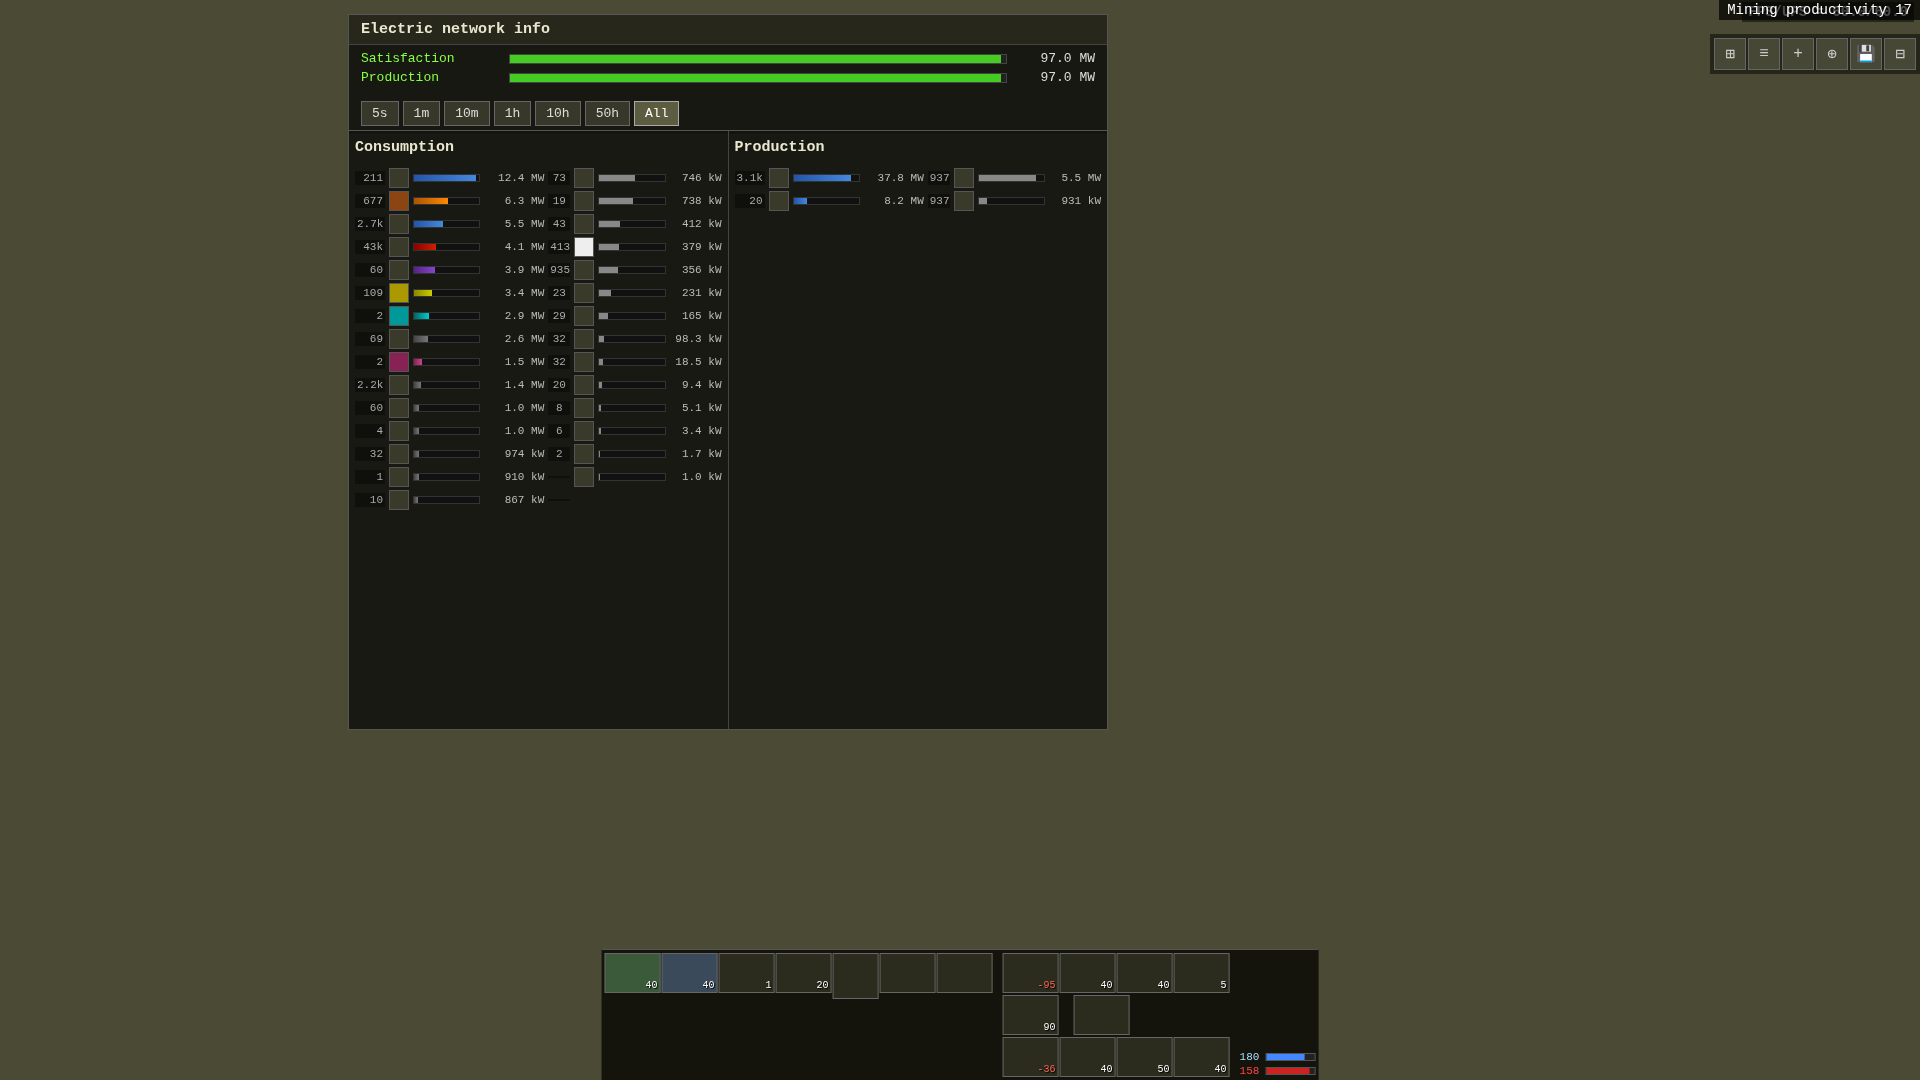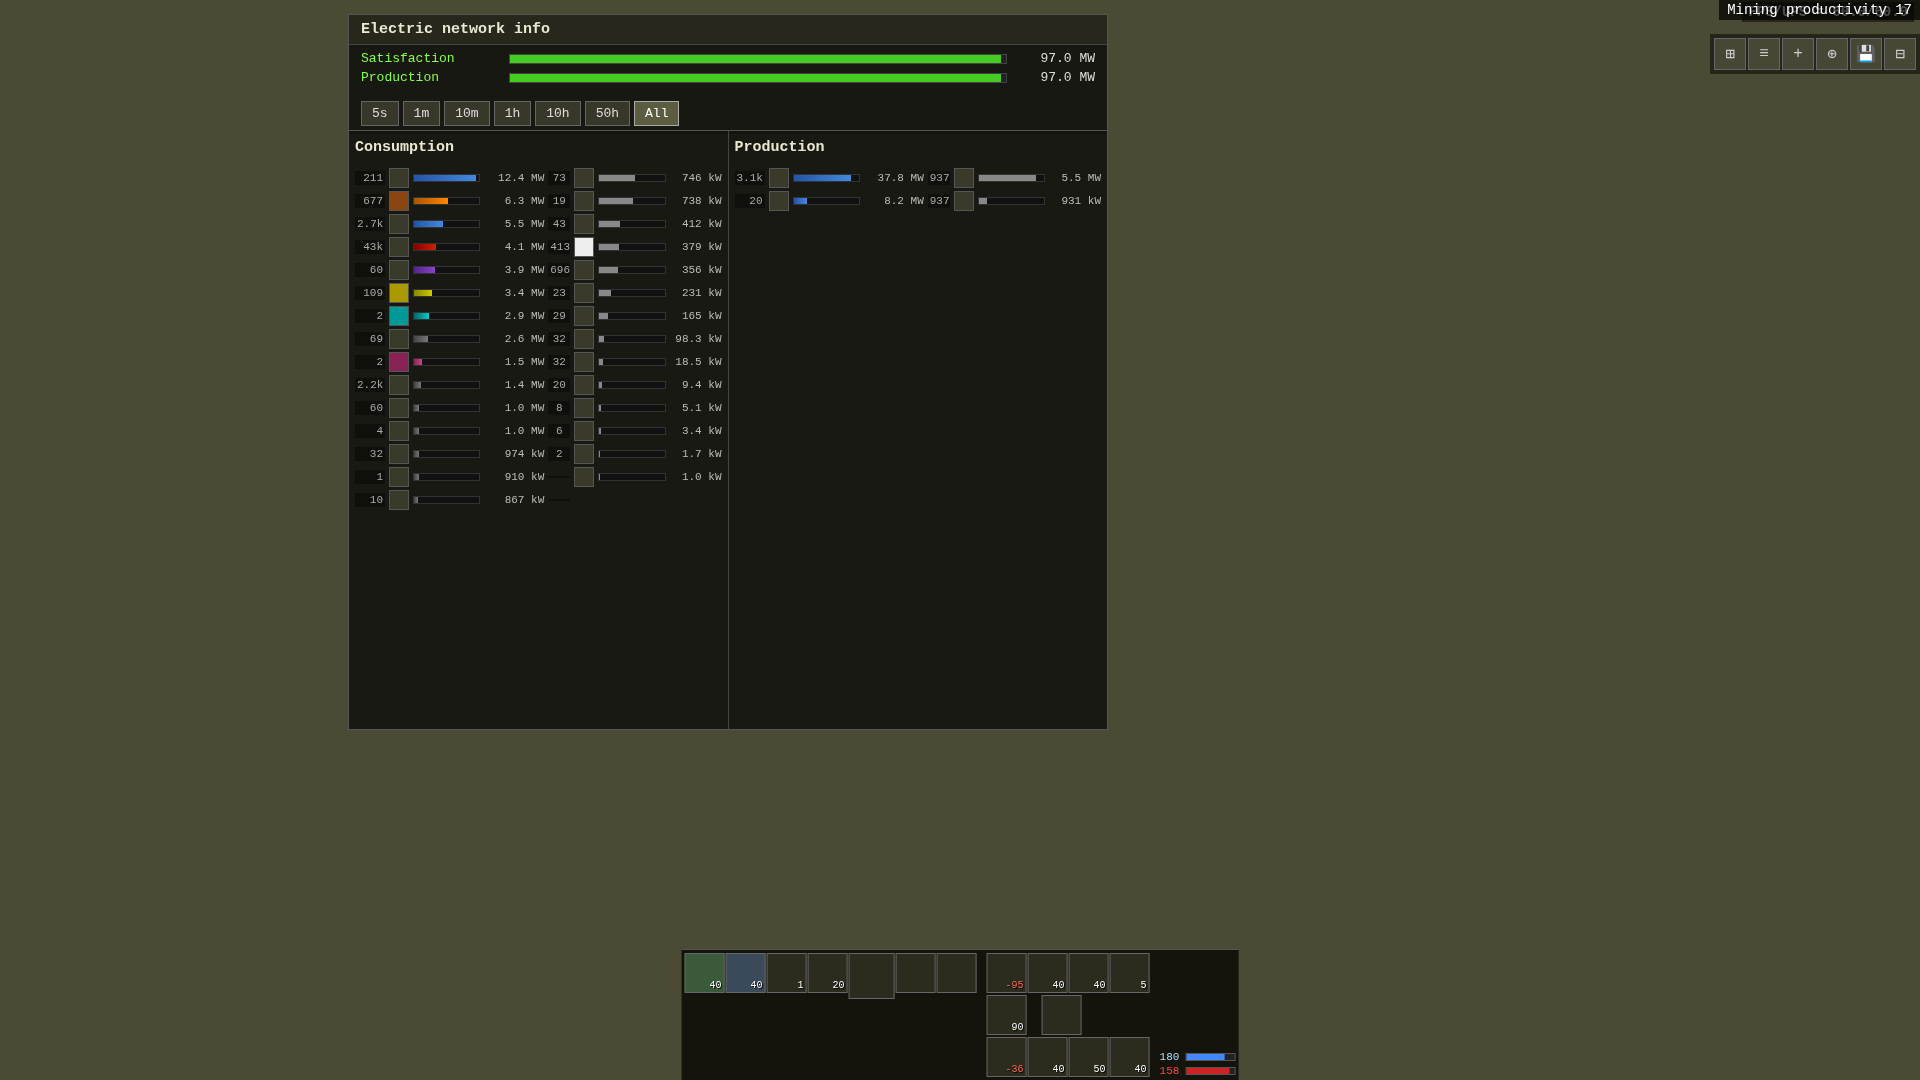--- a/index.html
+++ b/index.html
@@ -281,21 +281,21 @@
     .bar-blue { background: linear-gradient(90deg, #2255aa, #4488dd); }
     .bar-orange { background: linear-gradient(90deg, #aa5500, #ff8800); }
     .bar-red { background: linear-gradient(90deg, #880000, #cc2200); }
     .bar-purple { background: linear-gradient(90deg, #552288, #8844cc); }
     .bar-yellow { background: linear-gradient(90deg, #888800, #cccc00); }
     .bar-cyan { background: linear-gradient(90deg, #006666, #00cccc); }
     .bar-gray { background: linear-gradient(90deg, #444, #777); }
     .bar-pink { background: linear-gradient(90deg, #882255, #cc4488); }
 
     .bottom-slot {
-      width: 40px;
+      width: 56px;
       height: 40px;
       background: rgba(50,50,35,0.8);
       border: 1px solid #666;
       display: flex;
       align-items: center;
       justify-content: center;
       position: relative;
       font-size: 10px;
       color: #ccc;
     }
@@ -428,21 +428,21 @@
         <span class="right-value">379 kW</span>
       </div>
 
       <div class="cons-row">
         <span class="item-count">60</span>
         <div class="item-icon"></div>
         <div class="cons-bar-wrap">
             <div class="cons-bar bar-purple" style="width:32%"></div>
           </div>
         <span class="cons-value">3.9 MW</span>
-        <span class="right-count">696</span>
+        <span class="right-count">935</span>
         <div class="right-icon"></div>
         <div class="right-bar-wrap">
             <div class="right-bar" style="width:28%"></div>
           </div>
         <span class="right-value">356 kW</span>
       </div>
 
       <div class="cons-row">
         <span class="item-count">109</span>
         <div class="item-icon" style="background:#aa9900;"></div>

